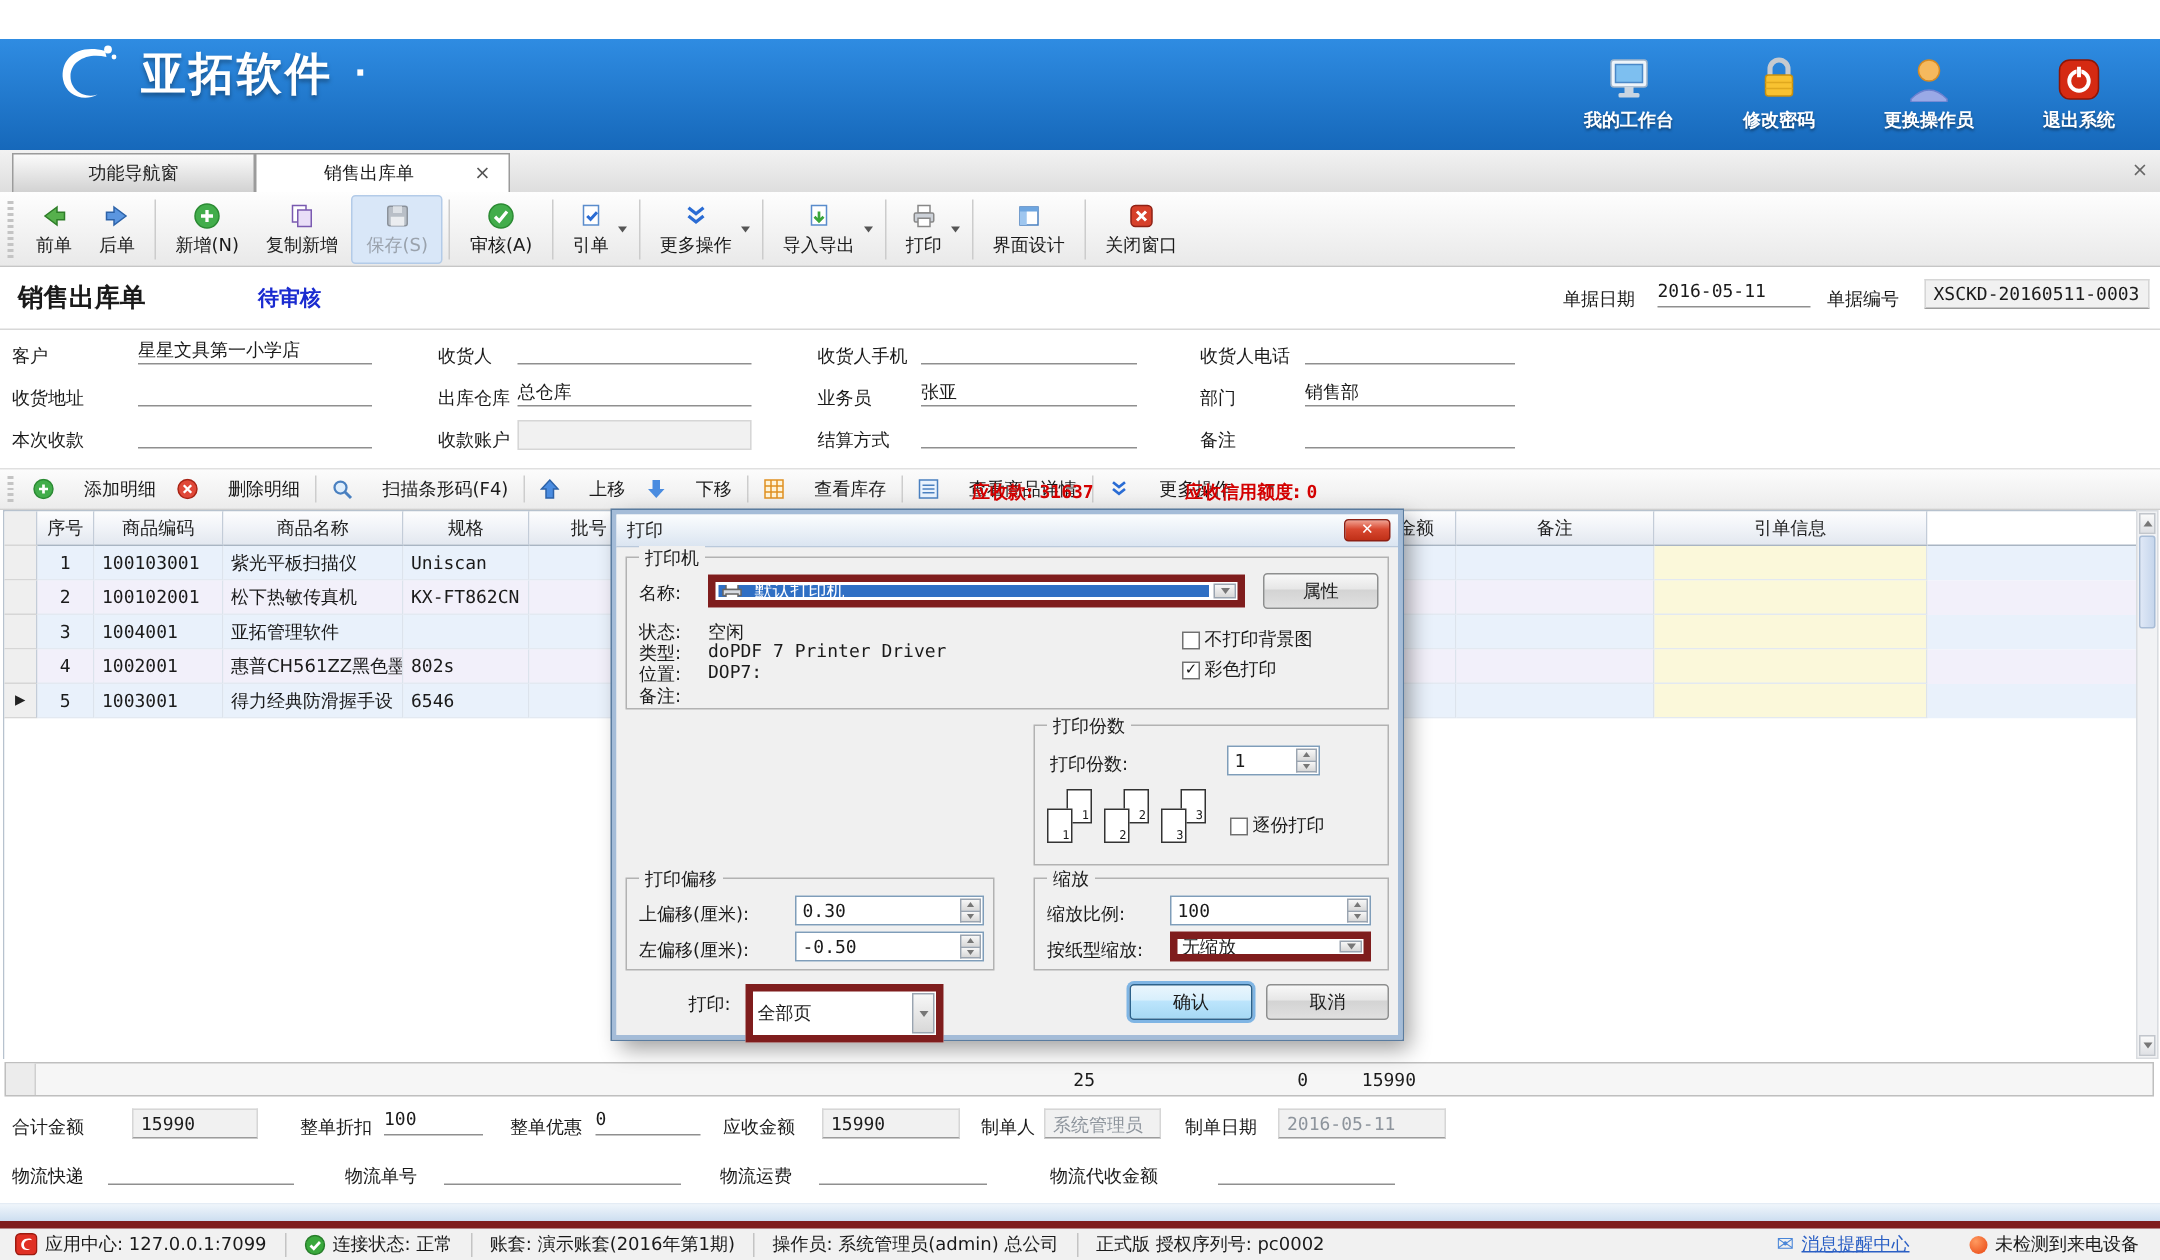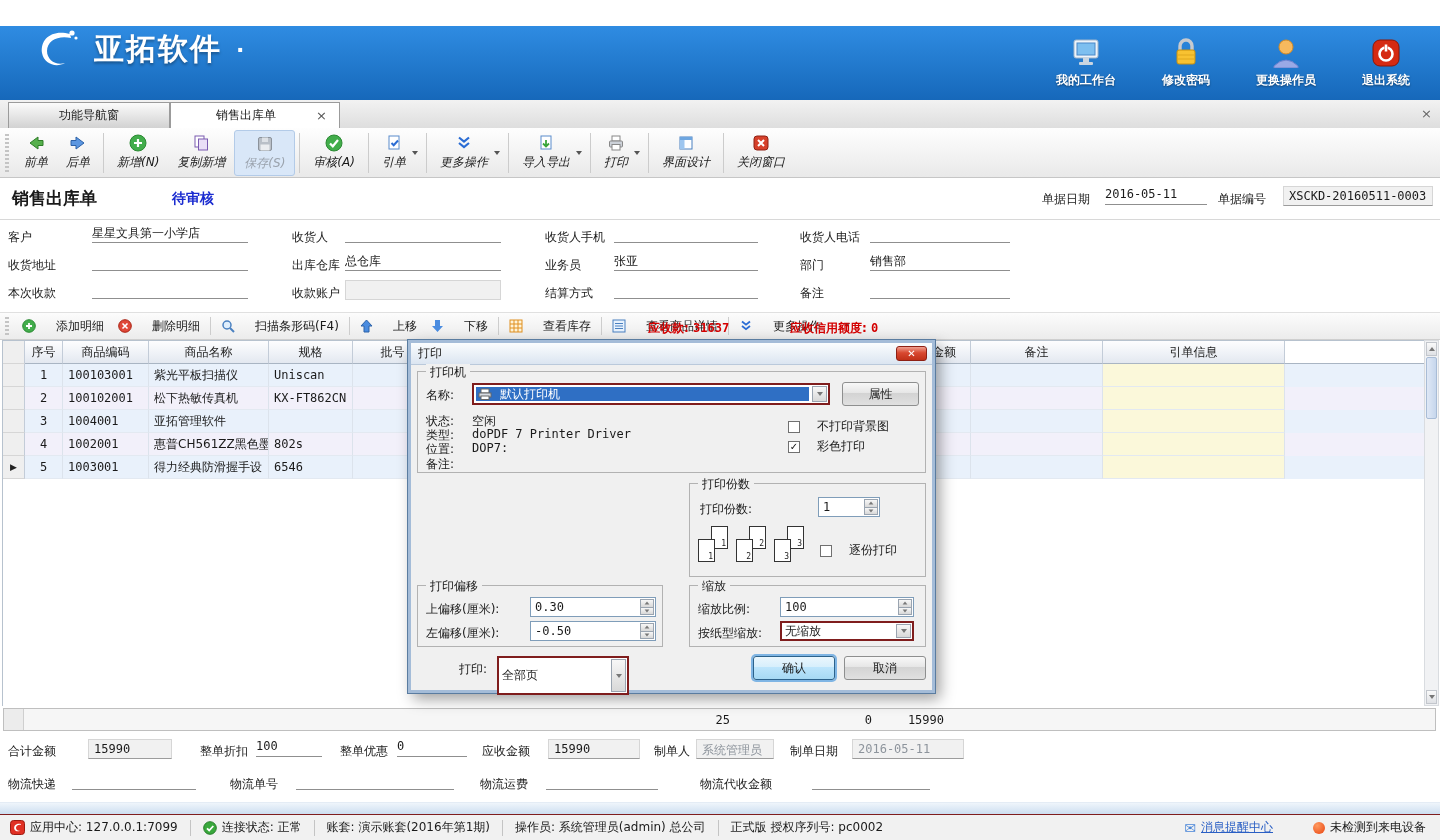--- a/index.html
+++ b/index.html
@@ -34,22 +34,22 @@
   .tab-inactive { left:8px; width:162px; background:linear-gradient(#fbfbfb,#d2d2d2); color:#222; }
   .tab-active { left:170px; width:170px; background:#fff; z-index:2; }
   .tab-x { position:absolute; right:12px; top:6px; color:#555; font-size:13px; line-height:13px; cursor:pointer; }
   .panel-x { position:absolute; right:8px; top:6px; color:#666; font-size:13px; cursor:pointer; }
 
   
   .toolbar { position:absolute; left:0; top:128px; width:1440px; height:50px;
     background:linear-gradient(#fefefe,#e9e9e9); border-bottom:1px solid #c6c6c6; display:flex; align-items:center; }
   .grip { width:4px; height:38px; margin:0 6px 0 5px;
     background:repeating-linear-gradient(180deg,#c4c4c4 0 2px,transparent 2px 4px); }
-  .tbtn { position:relative; display:flex; flex-direction:column; align-items:center; 
-    padding:3px 9px; height:46px; border-radius:3px; cursor:pointer;font-style:italic; }
+  .tbtn { position:relative; display:flex; flex-direction:column; align-items:center; justify-content:center;
+    padding:3px 9px; height:46px; border-radius:3px; cursor:pointer; }
   .tbtn .ticon { height:20px; display:flex; align-items:center; }
   .tbtn .tl { margin-top:1px; white-space:nowrap; }
   .tbtn.has-dd { padding-right:16px; }
   .dd { position:absolute; right:4px; top:50%; margin-top:-2px; width:0; height:0;
     border-left:3px solid transparent; border-right:3px solid transparent; border-top:4px solid #555; }
   .tbtn.saved { background:#d9e7f8; border:1px solid #b3cbe8; }
   .tbtn.saved .tl { color:#9aa2ac; }
   .tsep { width:1px; height:40px; background:#cccccc; margin:0 4px; }
 
   
@@ -109,51 +109,51 @@
   .sumnum { position:absolute; top:4px; text-align:right; }
 
   
   .totals { position:absolute; left:0; top:732px; width:1440px; height:36px; background:#fff; }
   .logi { position:absolute; left:0; top:768px; width:1440px; height:34px; background:#fff; }
   .bstrip { position:absolute; left:0; top:802px; width:1440px; height:12px;
     background:linear-gradient(#eff5fb,#cddef0); border-top:1px solid #e4ecf5; }
 
   
   .statusbar { position:absolute; left:0; top:814px; width:1440px; height:26px; background:#f1f1f1;
-    border-top:1px solid #7f1d1d; display:flex; align-items:center; padding:0 10px; gap:12px; }
+    border-top:5px solid #7f1d1d; display:flex; align-items:center; padding:0 10px; gap:12px; }
   .ssep { width:1px; height:16px; background:#c4c4c4; }
   .sitem { display:flex; align-items:center; gap:5px; white-space:nowrap; }
   .msgctr { color:#2a5fc4; text-decoration:underline; cursor:pointer; }
 
   
   .dialog { position:absolute; left:408px; top:340px; width:527px; height:353px; z-index:50;
     border:3px solid #a4bcd8; box-shadow:0 0 0 1px #5a7ca0, 5px 6px 14px rgba(0,0,0,.38); background:#f0f0f0; }
   .dtitle { position:absolute; left:0; top:0; right:0; height:22px;
     background:linear-gradient(#fbfdfe,#dbe5f1); border-bottom:1px solid #bac9db;
     display:flex; align-items:center; padding-left:7px; font-size:12px; color:#222; }
   .dclose { position:absolute; right:5px; top:3px; width:31px; height:15px; border-radius:3px;
     background:linear-gradient(#f0a090,#d84830 45%,#c03018); border:1px solid #8e2014;
     color:#fff; font-size:10px; font-weight:bold; display:flex; align-items:center; justify-content:center; cursor:pointer; }
   .dbody { position:absolute; left:0; top:22px; right:0; bottom:0; background:#f0f0f0; }
   .grp { position:absolute; border:1px solid #b2b2b2; }
   .grp .legend { position:absolute; top:-8px; left:8px; background:#f0f0f0; padding:0 4px; font-size:12px; }
   .dlbl { position:absolute; font-size:12px; white-space:nowrap; }
   .gray { color:#9a9a9a; }
-  .combo { position:absolute; background:#fff; border:2px solid #7f1d1d; }
+  .combo { position:absolute; background:#fff; border:5px solid #7f1d1d; }
   .combo .cval { position:absolute; left:3px; top:0; bottom:0; right:18px; display:flex; align-items:center; overflow:hidden; white-space:nowrap; }
   .combo .cbtn { position:absolute; right:1px; top:1px; bottom:1px; width:15px;
     background:linear-gradient(#f7f7f7,#d8d8d8); border:1px solid #9aa4b0; display:flex; align-items:center; justify-content:center; }
   .combo.sel .cval { left:2px; right:19px; top:2px; bottom:2px; background:#2f6fc4; color:#fff; gap:4px; padding-left:2px; }
   .spin { position:absolute; background:#fff; border:1px solid #7f9db9; height:20px; padding:2px 18px 0 4px; }
   .spinbtns { position:absolute; right:1px; top:1px; bottom:1px; width:14px; display:flex; flex-direction:column; }
   .sb { flex:1; background:linear-gradient(#f7f7f7,#d8d8d8); border:1px solid #9aa4b0;
     display:flex; align-items:center; justify-content:center; cursor:pointer; }
   .sb + .sb { border-top:none; }
   .sb .tri { transform:scale(.8); }
-  .cbrow { position:absolute; display:flex; align-items:center; gap:17px; white-space:nowrap; cursor:pointer; }
+  .cbrow { position:absolute; display:flex; align-items:center; gap:3px; white-space:nowrap; cursor:pointer; }
   .cbx { width:12px; height:12px; background:#fff; border:1px solid #707070; font-size:10px; font-weight:bold;
     display:flex; align-items:center; justify-content:center; color:#111; }
   .rd { width:12px; height:12px; background:#fff; border:1px solid #707070; border-radius:50%; position:relative; }
   .rd.on::after { content:""; position:absolute; inset:3px; background:#111; border-radius:50%; }
   .rd.dis { border-color:#b2b2b2; }
   .btn { position:absolute; background:linear-gradient(#f8f8f8,#e6e6e6 45%,#d3d3d3 46%,#e0e0e0);
     border:1px solid #8e8f8f; border-radius:3px; font-size:12px; display:flex; align-items:center; justify-content:center; cursor:pointer; }
   .btn-ok { background:linear-gradient(#eaf6fd,#d7effc 45%,#bde5fc 46%,#a6d9f4);
     border:1px solid #2c628b; box-shadow:0 0 0 2px #7fb5e4; }
   .pgpair { position:absolute; width:30px; height:36px; }

